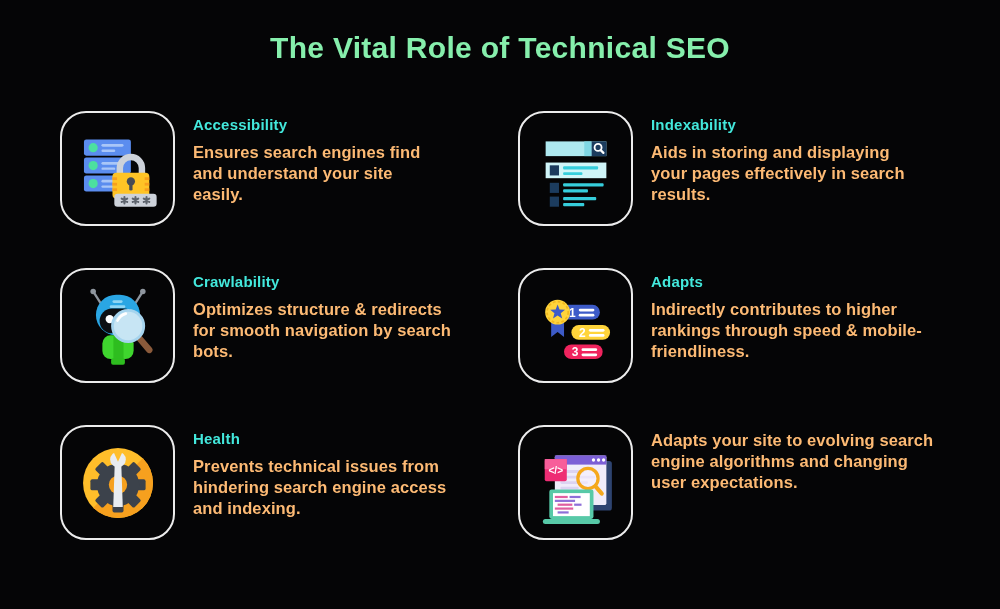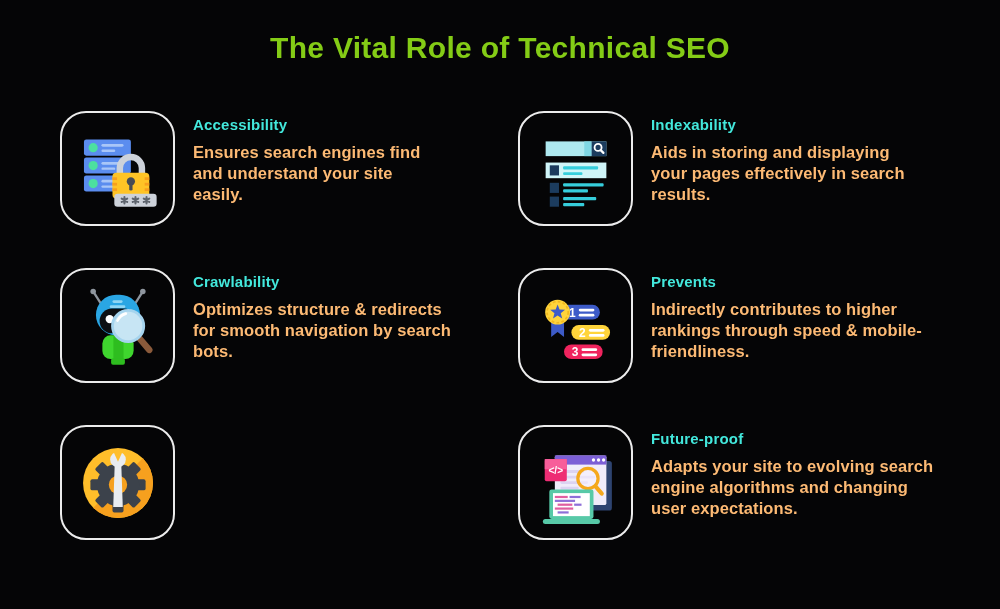--- a/index.html
+++ b/index.html
@@ -7,21 +7,21 @@
     width:1000px;height:609px;
     background:#050506;
     font-family:"Liberation Sans",sans-serif;
     overflow:hidden;
   }
   .title{
     text-align:center;
     padding-top:31px;
     font-size:30px;
     font-weight:800;
-    color:#84cc16;
+    color:#86efac;
     letter-spacing:.3px;
   }
   .grid{
     display:grid;
     grid-template-columns:458px auto;
     padding:46px 0 0 60px;
     row-gap:42px;
   }
   .card{display:flex;gap:18px;}
   .iconbox{
@@ -173,21 +173,21 @@
         <text x="57" y="62" font-size="13" font-weight="bold" fill="#ffffff" text-anchor="middle">2</text>
         <rect x="64" y="53.2" width="17" height="3" rx="1.5" fill="#ffffff"></rect>
         <rect x="64" y="58.8" width="17" height="3" rx="1.5" fill="#ffffff"></rect>
         <rect x="37" y="70" width="42" height="16" rx="8" fill="#f0245e"></rect>
         <text x="49" y="83" font-size="13" font-weight="bold" fill="#ffffff" text-anchor="middle">3</text>
         <rect x="56" y="74.2" width="17" height="3" rx="1.5" fill="#ffffff"></rect>
         <rect x="56" y="79.8" width="17" height="3" rx="1.5" fill="#ffffff"></rect>
       </svg>
     </div>
     <div class="text">
-      <div class="heading">Prevents</div>
+      <div class="heading">Adapts</div>
       <div class="body">Indirectly contributes to higher
 rankings through speed &amp; mobile-
 friendliness.</div>
     </div>
   </div>
 
   <div class="card">
     <div class="iconbox">
       <svg width="92" height="92" viewBox="0 0 100 100">
         <circle cx="50" cy="50" r="38" fill="#ffbe2a"></circle>
@@ -201,20 +201,26 @@
           <rect x="44" y="22" width="12" height="12" rx="2" transform="rotate(225 50 52)"></rect>
           <rect x="44" y="22" width="12" height="12" rx="2" transform="rotate(270 50 52)"></rect>
           <rect x="44" y="22" width="12" height="12" rx="2" transform="rotate(315 50 52)"></rect>
           <circle cx="50" cy="52" r="23"></circle>
         </g>
         <circle cx="50" cy="52" r="10" fill="#f6a01e"></circle>
         <circle cx="50" cy="24.5" r="8.5" fill="#e9ecf0"></circle>
         <polygon points="44,13.5 56,13.5 50,27" fill="#ffbe2a"></polygon>
         <path d="M46.5 28 L53.5 28 L55.2 76 L44.8 76 Z" fill="#e9ecf0"></path>
       </svg>
+    </div>
+    <div class="text">
+      <div class="heading">Health</div>
+      <div class="body">Prevents technical issues from
+hindering search engine access
+and indexing.</div>
     </div>
   </div>
 
   <div class="card">
     <div class="iconbox">
       <svg width="92" height="92" viewBox="0 0 100 100">
         <rect x="33" y="26" width="56" height="54" rx="3" fill="#2e4470"></rect>
         <rect x="27" y="20" width="56" height="54" rx="2" fill="#f0ecfa"></rect>
         <rect x="27" y="20" width="56" height="10" fill="#7c5fd6"></rect>
         <circle cx="69" cy="25" r="1.8" fill="#ffffff"></circle>
@@ -239,20 +245,19 @@
           <rect x="27" y="68.2" width="22" height="2.4" fill="#8e6fd8"></rect>
           <rect x="30" y="72.4" width="16" height="2.4" fill="#e05fa0"></rect>
             <rect x="48" y="72.4" width="8" height="2.4" fill="#8e6fd8"></rect>
           <rect x="27" y="76.6" width="20" height="2.4" fill="#e05fa0"></rect>
           <rect x="30" y="80.8" width="12" height="2.4" fill="#8e6fd8"></rect>
         </g>
         <rect x="14" y="89" width="62" height="5.5" rx="2.75" fill="#57c9a7"></rect>
       </svg>
     </div>
     <div class="text">
-      <div class="heading">Future-proof</div>
       <div class="body">Adapts your site to evolving search
 engine algorithms and changing
 user expectations.</div>
     </div>
   </div>
 
 </div>
 
 </body></html>

